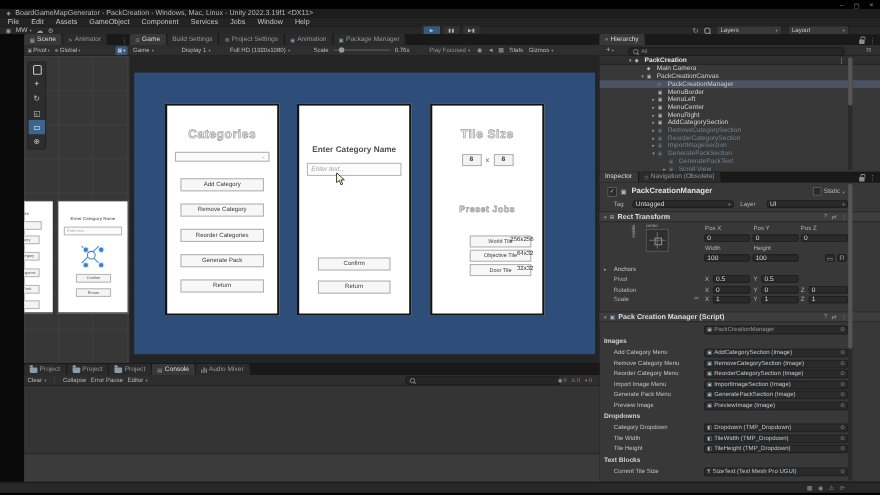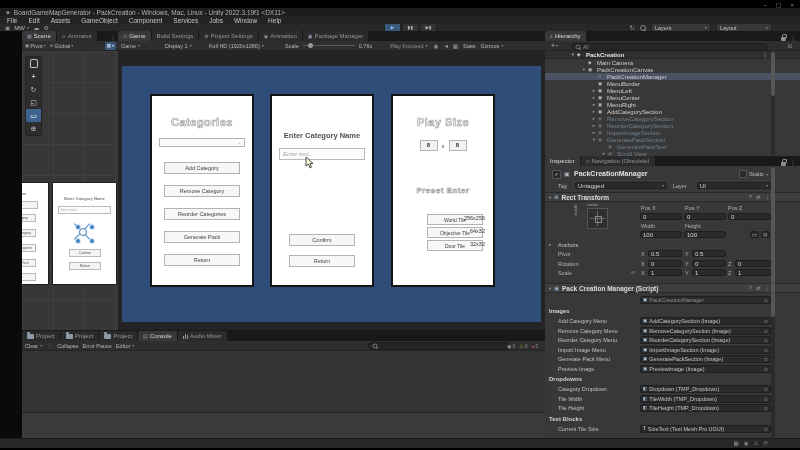--- a/index.html
+++ b/index.html
@@ -311,29 +311,29 @@
           <div style="position:absolute;left:7px;right:7px;top:52px;height:10px;background:#fcfcfc;border:1px solid #b9b9b9;
                       font-size:6px;font-style:italic;color:#a5a5a5;line-height:10px;padding-left:3px;">Enter text...</div>
           <div class="wbtn" style="top:138px;width:64px;">Confirm</div>
           <div class="wbtn" style="top:159px;width:64px;">Return</div>
           <svg width="10" height="12" viewBox="0 0 10 12" style="position:absolute;left:33px;top:61px;">
             <path d="M1,0 L1,9 L3.5,7 L5,11 L6.5,10.2 L5,6.5 L8,6.5 Z" fill="#fffde0" stroke="#222" stroke-width="0.8"></path>
           </svg>
         </div>
 
         <div class="gpanel" style="left:269px;">
-          <div class="otitle" style="top:20px;font-size:11px;">Play Size</div>
+          <div class="otitle" style="top:20px;font-size:11px;">Tile Size</div>
           <div class="r" style="position:absolute;top:44px;width:100%;justify-content:center;gap:4px;">
             <span style="width:16px;height:9px;background:#f2f2f2;border:1px solid #b3b3b3;font-size:6px;font-weight:bold;
                          color:#333;text-align:center;line-height:9px;">8</span>
             <span style="font-size:6px;color:#444;">x</span>
             <span style="width:16px;height:9px;background:#f2f2f2;border:1px solid #b3b3b3;font-size:6px;font-weight:bold;
                          color:#333;text-align:center;line-height:9px;">8</span>
           </div>
-          <div class="otitle" style="top:90px;font-size:8px;">Preset Enter</div>
+          <div class="otitle" style="top:90px;font-size:8px;">Preset Jobs</div>
           <div>
             <div class="wbtn" style="left:34px;transform:none;top:118px;width:54px;height:9px;font-size:5px;">World Tile</div>
             <span style="position:absolute;right:8px;top:119px;font-size:5.5px;color:#333;">256x256</span>
           </div>
           <div>
             <div class="wbtn" style="left:34px;transform:none;top:131px;width:54px;height:9px;font-size:5px;">Objective Tile</div>
             <span style="position:absolute;right:8px;top:132px;font-size:5.5px;color:#333;">64x32</span>
           </div>
           <div>
             <div class="wbtn" style="left:34px;transform:none;top:144px;width:54px;height:9px;font-size:5px;">Door Tile</div>

